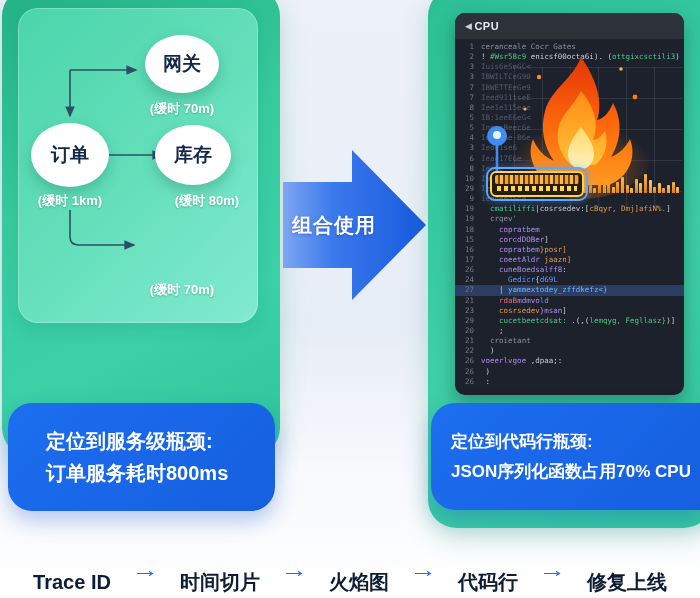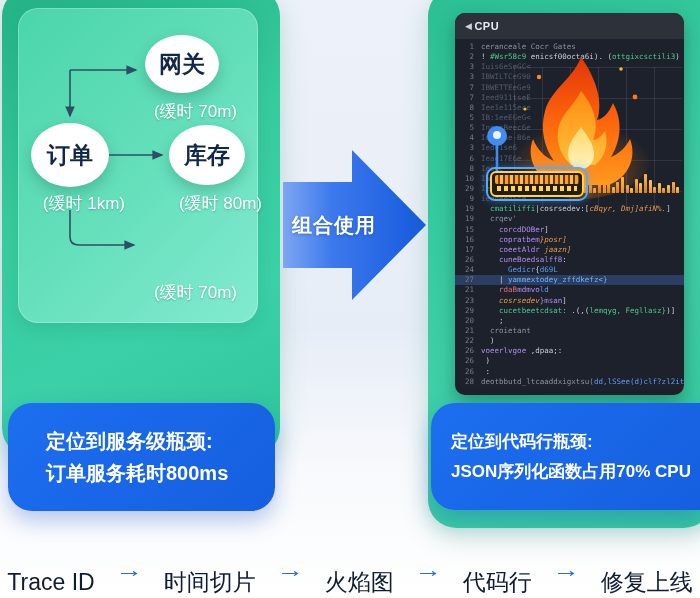--- a/index.html
+++ b/index.html
@@ -10,23 +10,23 @@
 
   
   .panel-left { position:absolute; left:2px; top:-12px; width:278px; height:468px;
     border-radius:28px; background: linear-gradient(155deg,#23b286 0%,#38cb9e 40%,#3bd0a7 70%,#2fc49a 100%);
     box-shadow: 0 10px 24px rgba(30,150,110,.25); }
   .inner-card { position:absolute; left:16px; top:20px; width:240px; height:315px;
     border-radius:20px; background: linear-gradient(135deg,#4bd5ab 0%,#63dfba 50%,#82ead0 100%);
     box-shadow: inset 0 0 0 1px rgba(255,255,255,.25), 0 6px 16px rgba(20,120,90,.18); }
   .node { position:absolute; background:#ffffff; border-radius:50%;
     display:flex; align-items:center; justify-content:center;
-    box-shadow: 0 6px 14px rgba(10,80,60,.25); color:#132749; font-weight:bold; font-size:23px; }
-  .node-caption { position:absolute; color:#ffffff; font-size:17px; font-weight:normal;
-    text-align:right; width:110px; text-shadow:0 1px 2px rgba(0,90,60,.35); }
+    box-shadow: 0 6px 14px rgba(10,80,60,.25); color:#132749; font-weight:bold; font-size:19px; }
+  .node-caption { position:absolute; color:#ffffff; font-size:13px; font-weight:bold;
+    text-align:center; width:110px; text-shadow:0 1px 2px rgba(0,90,60,.35); }
   .edges { position:absolute; left:0; top:0; width:240px; height:315px; }
 
   .summary-card { position:absolute; border-radius:24px; color:#ffffff;
     background: linear-gradient(135deg,#1d6ef0 0%,#155fe0 100%);
     box-shadow: 0 10px 22px rgba(20,80,200,.30);
     display:flex; flex-direction:column; justify-content:center; }
   .summary-left { left:8px; top:403px; width:267px; height:108px; padding-left:38px;
     font-size:20px; font-weight:bold; line-height:1.6; }
   .summary-right { left:431px; top:403px; width:272px; height:107px; padding-left:20px;
     font-size:17px; font-weight:bold; line-height:1.75; border-top-right-radius:0; border-bottom-right-radius:0; }
@@ -46,21 +46,21 @@
     box-shadow: 0 8px 18px rgba(10,40,40,.35); }
   .editor-header { height:26px; background:#2c313a; display:flex; align-items:center;
     padding-left:10px; color:#e8eaee; font-size:11px; font-weight:bold; letter-spacing:.5px; }
   .editor-header .back { font-size:9px; margin-right:2px; color:#cfd3da; }
   .code-area { position:relative; padding-top:3px; }
   .editor-line { display:flex; height:10.15px; line-height:10.15px;
     font-family:"DejaVu Sans Mono","Liberation Mono",monospace; font-size:7.5px; white-space:pre; }
   .editor-line .ln { width:26px; flex:0 0 26px; text-align:right; padding-right:7px; color:#737b89; }
   .editor-line.hl { background:#2c3d63; }
   .c-gray{color:#8b93a1;} .c-dim{color:#525a6b;} .c-green{color:#4ec98a;}
-  .c-purple{color:#b08cf0;} .c-blue{color:#5f9cf6;} .c-orange{color:#e39a4a;font-style:italic;}
+  .c-purple{color:#b08cf0;} .c-blue{color:#5f9cf6;} .c-orange{color:#e39a4a;}
   .c-red{color:#e06c75;} .c-fg{color:#c8cdd6;} .c-hlc{color:#6cb4ff;}
 
   .grid-overlay { position:absolute; left:59px; top:28px; width:168px; height:140px; pointer-events:none;
     background-image:
       repeating-linear-gradient(90deg, rgba(150,160,185,.16) 0 1px, transparent 1px 28px),
       repeating-linear-gradient(180deg, rgba(150,160,185,.16) 0 1px, transparent 1px 31px); }
   .flame-wrap { position:absolute; left:48px; top:12px; width:156px; height:148px; pointer-events:none; }
   .marker-wrap { position:absolute; left:30px; top:85px; width:24px; height:80px; pointer-events:none; }
   .hist { position:absolute; left:42px; top:118px; width:186px; height:36px;
     display:flex; align-items:flex-end; gap:1.6px; pointer-events:none; }
@@ -72,21 +72,21 @@
   .hl-box-inner { width:100%; height:100%; border:2px solid #ffd34d; border-radius:6px;
     background:#241d12; padding:2px 3px; display:flex; flex-direction:column; justify-content:space-between; }
   .flamerow { height:9px; border-radius:2px; background:
       repeating-linear-gradient(90deg,#ff9d2e 0 3px,#7a4a12 3px 5px,#ffba4e 5px 8px,#5c3a10 8px 10px); }
   .dashrow { height:5px; margin:1px 2px 2px 2px; background:
       repeating-linear-gradient(90deg,#ffd34d 0 4px, transparent 4px 7px); }
 
   
   .flow { position:absolute; left:0; top:550px; width:700px; height:40px;
     display:flex; align-items:center; justify-content:center; gap:24px; }
-  .flow .step { color:#101c33; font-size:23px; font-weight:normal;margin-top:24px; }
+  .flow .step { color:#101c33; font-size:20px; font-weight:bold;margin-top:24px; }
   .flow .arr { color:#2b6be6; font-size:21px; font-weight:bold; transform:scaleX(1.3); }
 </style>
 </head>
 <body>
 
 <div class="stage">
 
   <div class="panel-left">
     <div class="inner-card">
 
@@ -105,21 +105,21 @@
       <div class="node" style="left:127px; top:27px; width:74px; height:58px;">
         <span>网关</span>
       </div>
       <div class="node-caption" style="left:109px; top:92px;">(缓时 70m)</div>
 
       <div class="node" style="left:13px; top:115px; width:78px; height:64px;">
         <span>订单</span>
       </div>
       <div class="node-caption" style="left:-3px; top:184px;">(缓时 1km)</div>
 
-      <div class="node" style="left:151px; top:117px; width:76px; height:60px;">
+      <div class="node" style="left:137px; top:117px; width:76px; height:60px;">
         <span>库存</span>
       </div>
       <div class="node-caption" style="left:134px; top:184px;">(缓时 80m)</div>
 
       <div class="node-caption" style="left:109px; top:273px;">(缓时 70m)</div>
 
     </div>
   </div>
 
   <div class="summary-card summary-left">
@@ -159,36 +159,36 @@
             <div class="editor-line"><span class="ln">5</span><span class="c-dim">IneesBeec6e</span></div>
             <div class="editor-line"><span class="ln">4</span><span class="c-dim">Iee7e6e-B6e</span></div>
             <div class="editor-line"><span class="ln">3</span><span class="c-dim">Iede1se6</span></div>
             <div class="editor-line"><span class="ln">6</span><span class="c-dim">Ieae17E6e</span></div>
             <div class="editor-line"><span class="ln">8</span><span class="c-dim">Ieeee</span></div>
             <div class="editor-line"><span class="ln">10</span><span class="c-dim">Ia6eeTTe</span></div>
             <div class="editor-line"><span class="ln">29</span><span class="c-dim">Iece</span></div>
             <div class="editor-line"><span class="ln">9</span><span class="c-dim">ieedeed5ce</span></div>
             <div class="editor-line"><span class="ln">19</span><span class="c-green">  cmatiliffi</span><span class="c-fg">|cosrsedev:[</span><span class="c-orange">cBqyr, Dmj]afiN%.</span><span class="c-fg">]</span></div>
             <div class="editor-line"><span class="ln">19</span><span class="c-gray">  crqev'</span></div>
+            <div class="editor-line"><span class="ln">18</span><span class="c-purple">    copratbem</span></div>
             <div class="editor-line"><span class="ln">15</span><span class="c-purple">    corcdDOBer</span><span class="c-fg">]</span></div>
             <div class="editor-line"><span class="ln">16</span><span class="c-purple">    copratbem</span><span class="c-orange">}posr]</span></div>
             <div class="editor-line"><span class="ln">17</span><span class="c-purple">    coeetAldr</span><span class="c-orange"> jaazn]</span></div>
             <div class="editor-line"><span class="ln">26</span><span class="c-purple">    cuneBoedsalff8</span><span class="c-fg">:</span></div>
             <div class="editor-line"><span class="ln">24</span><span class="c-blue">      Gedicr</span><span class="c-fg">{</span><span class="c-blue">d69L</span></div>
             <div class="editor-line hl"><span class="ln">27</span><span class="c-fg">    | </span><span class="c-hlc">yammextodey_zffdkefz&lt;}</span></div>
             <div class="editor-line"><span class="ln">21</span><span class="c-red">    rdaB</span><span class="c-purple">mdmvo</span><span class="c-blue">ld</span></div>
             <div class="editor-line"><span class="ln">23</span><span class="c-orange">    cosrsedev</span><span class="c-purple">}msan</span><span class="c-fg">]</span></div>
             <div class="editor-line"><span class="ln">29</span><span class="c-green">    cucetbeetcdsat:</span><span class="c-fg"> .(,(</span><span class="c-green">lemqyg, Fegllasz}</span><span class="c-fg">)]</span></div>
             <div class="editor-line"><span class="ln">20</span><span class="c-fg">    ;</span></div>
             <div class="editor-line"><span class="ln">21</span><span class="c-gray">  croietant</span></div>
             <div class="editor-line"><span class="ln">22</span><span class="c-fg">  )</span></div>
             <div class="editor-line"><span class="ln">26</span><span class="c-purple">voeerlvgoe</span><span class="c-fg"> ,dpaa;:</span></div>
             <div class="editor-line"><span class="ln">26</span><span class="c-fg"> )</span></div>
             <div class="editor-line"><span class="ln">26</span><span class="c-fg"> :</span></div>
-            <div class="editor-line"><span class="ln">28</span><span class="c-gray">deotbbutd_ltcaaddxigxtsu(</span><span class="c-blue">dd,lSSee(d)clf?zl2it</span></div>
           </div>
 
         <div class="grid-overlay"></div>
 
         <div class="hist">
             <div class="bar" style="height: 3.2px;"></div>
             <div class="bar alt" style="height: 6.4px;"></div>
             <div class="bar" style="height: 4.8px;"></div>
             <div class="bar alt" style="height: 9.6px;"></div>
             <div class="bar" style="height: 4.8px;"></div>

